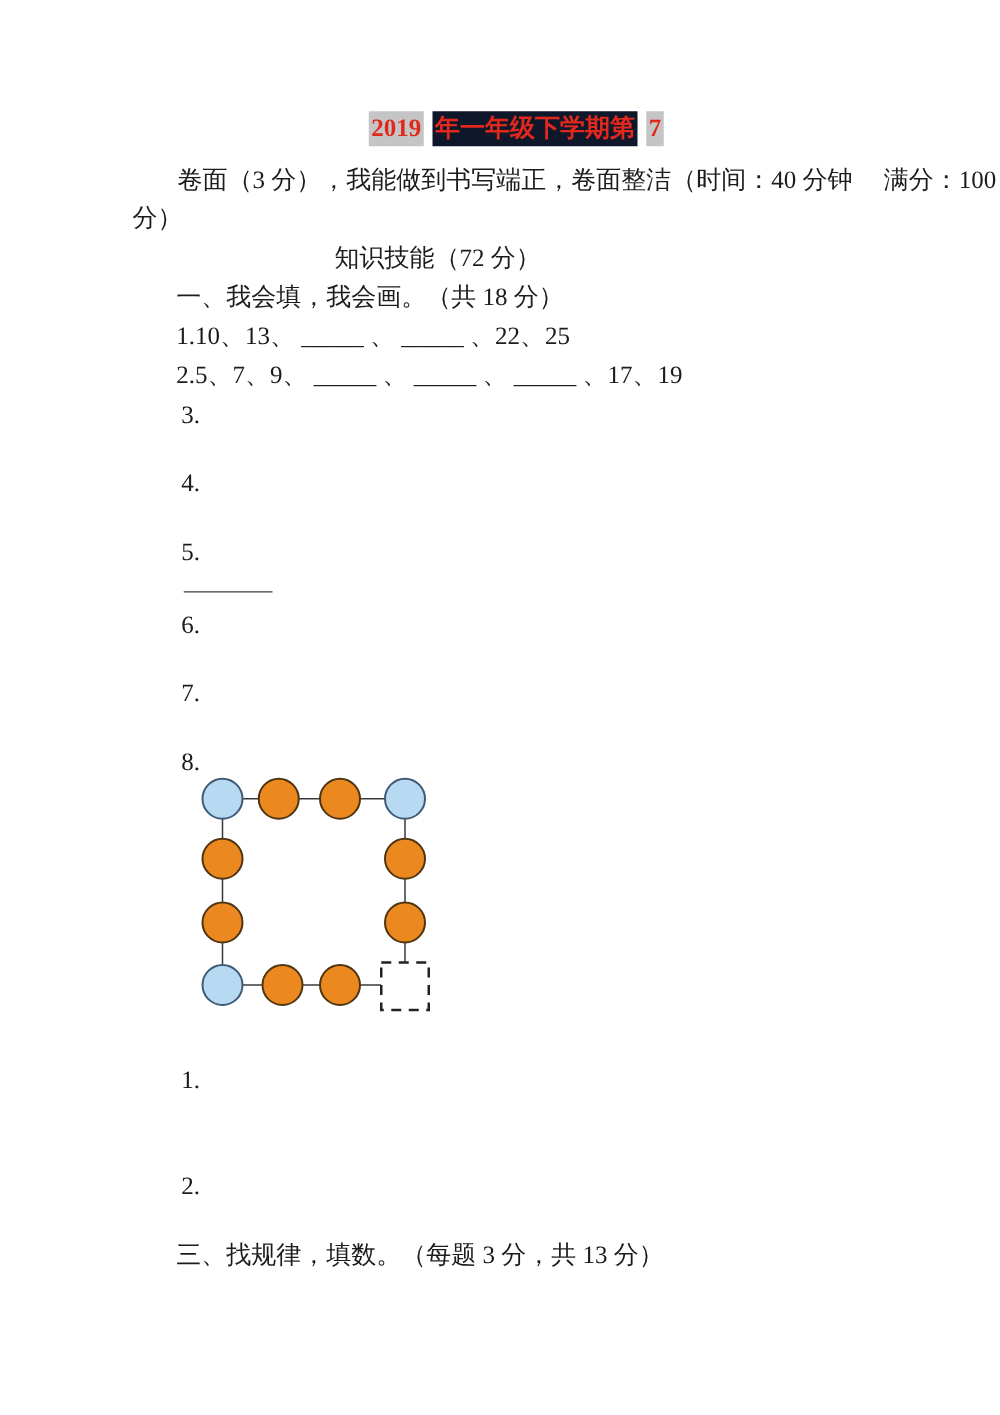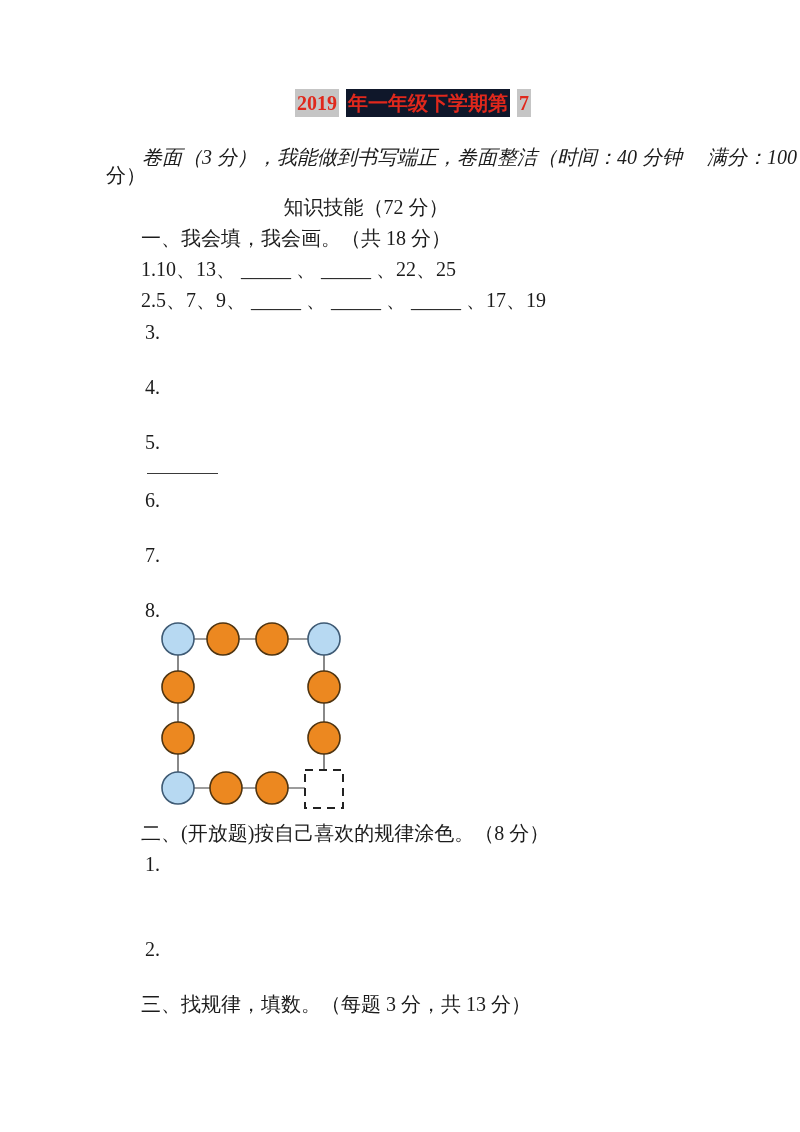--- a/index.html
+++ b/index.html
@@ -58,24 +58,24 @@
 <body>
 
 <div class="page">
 
   <div class="title-row">
     <span class="title-seg" style="color: rgb(224, 40, 28); background: rgb(197, 197, 197);">2019</span>
     <span class="title-seg" style="color: rgb(224, 40, 28); background: #0f172a;">年一年级下学期第</span>
     <span class="title-seg" style="color: rgb(224, 40, 28); background: rgb(197, 197, 197);">7</span>
   </div>
 
-  <div class="line" style="left:142px; top:145px;font-style:italic;">卷面（3 分），我能做到书写端正，卷面整洁（时间：40 分钟　 满分：100</div>
+  <div class="line" style="left:142px; top:132px;">卷面（3 分），我能做到书写端正，卷面整洁（时间：40 分钟　 满分：100</div>
   <div class="line" style="left:106px; top:163px;">分）</div>
 
-  <div class="line center-line" style="left:0; top:195px; width:700px;padding-left:16px;">知识技能（72 分）</div>
+  <div class="line center-line" style="left:0; top:195px; width:700px;">知识技能（72 分）</div>
 
   <div class="line" style="left:141px; top:226px;">一、我会填，我会画。（共 18 分）</div>
   <div class="line" style="left:141px; top:257px;">1.10、13、 _____ 、 _____ 、22、25</div>
   <div class="line" style="left:141px; top:288px;">2.5、7、9、 _____ 、 _____ 、 _____ 、17、19</div>
   <div class="line" style="left:145px; top:320px;">3.</div>
   <div class="line" style="left:145px; top:375px;">4.</div>
   <div class="line" style="left:145px; top:430px;">5.</div>
   <div class="answer-blank" style="left:147px; top:459px; width:71px; height:14px;"></div>
   <div class="line" style="left:145px; top:488px;">6.</div>
   <div class="line" style="left:145px; top:543px;">7.</div>
@@ -95,19 +95,18 @@
         <circle cx="166" cy="69" r="16" fill="#ec8820" stroke="#4f3410" stroke-width="1.6"></circle>
         <circle cx="20" cy="120" r="16" fill="#ec8820" stroke="#4f3410" stroke-width="1.6"></circle>
         <circle cx="166" cy="120" r="16" fill="#ec8820" stroke="#4f3410" stroke-width="1.6"></circle>
         <circle cx="20" cy="170" r="16" fill="#b7d9f2" stroke="#3e5a74" stroke-width="1.6"></circle>
         <circle cx="68" cy="170" r="16" fill="#ec8820" stroke="#4f3410" stroke-width="1.6"></circle>
         <circle cx="114" cy="170" r="16" fill="#ec8820" stroke="#4f3410" stroke-width="1.6"></circle>
         <rect x="147" y="152" width="38" height="38" fill="#ffffff" stroke="#222222" stroke-width="2" stroke-dasharray="8,6"></rect>
       </svg>
   </div>
 
-  <div class="line" style="left:141px; top:821px;">二、(开放题)按自己喜欢的规律涂色。（8 分）</div>
   <div class="line" style="left:145px; top:852px;">1.</div>
   <div class="line" style="left:145px; top:937px;">2.</div>
 
   <div class="line" style="left:141px; top:992px;">三、找规律，填数。（每题 3 分，共 13 分）</div>
 
 </div>
 
 </body></html>

